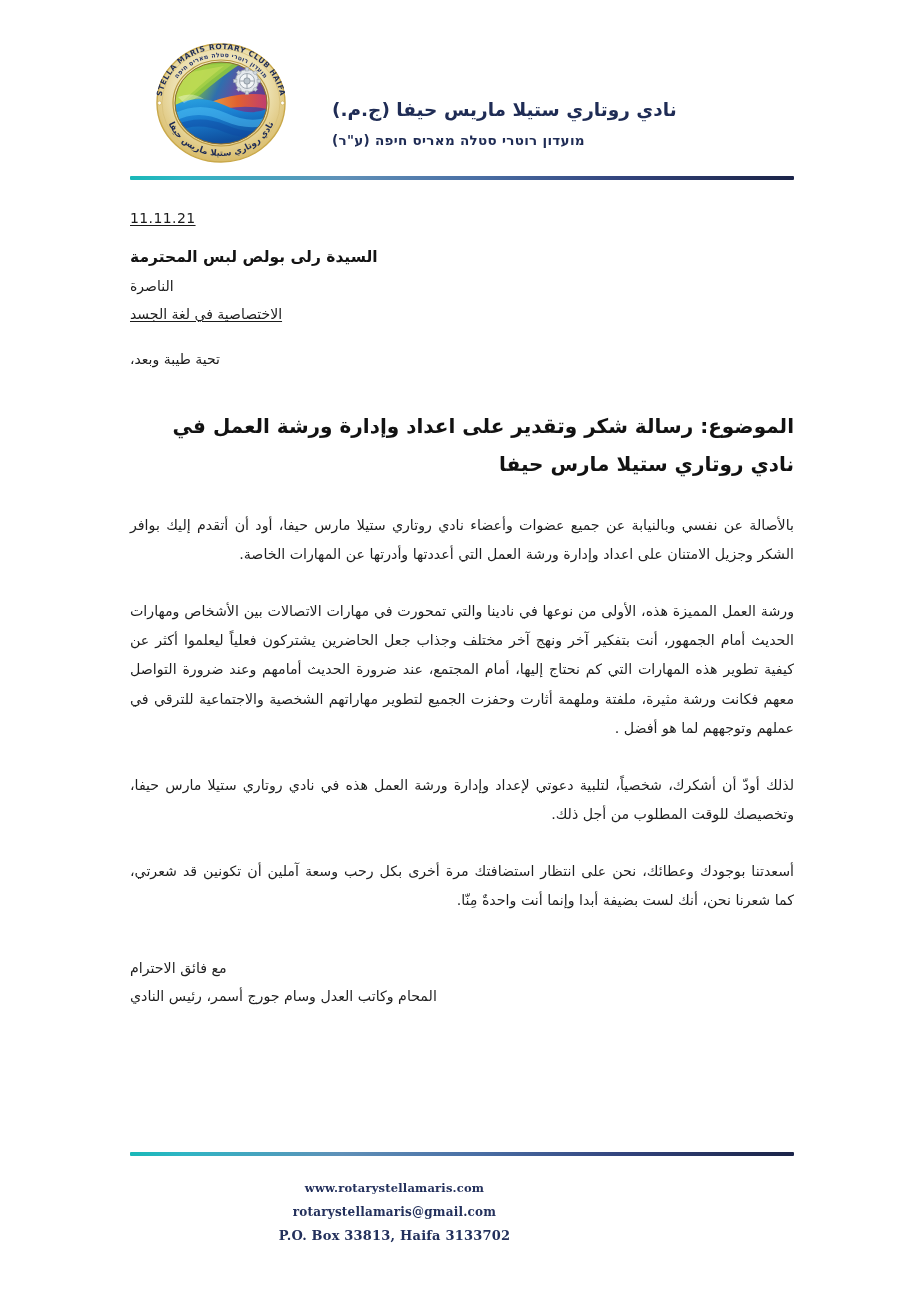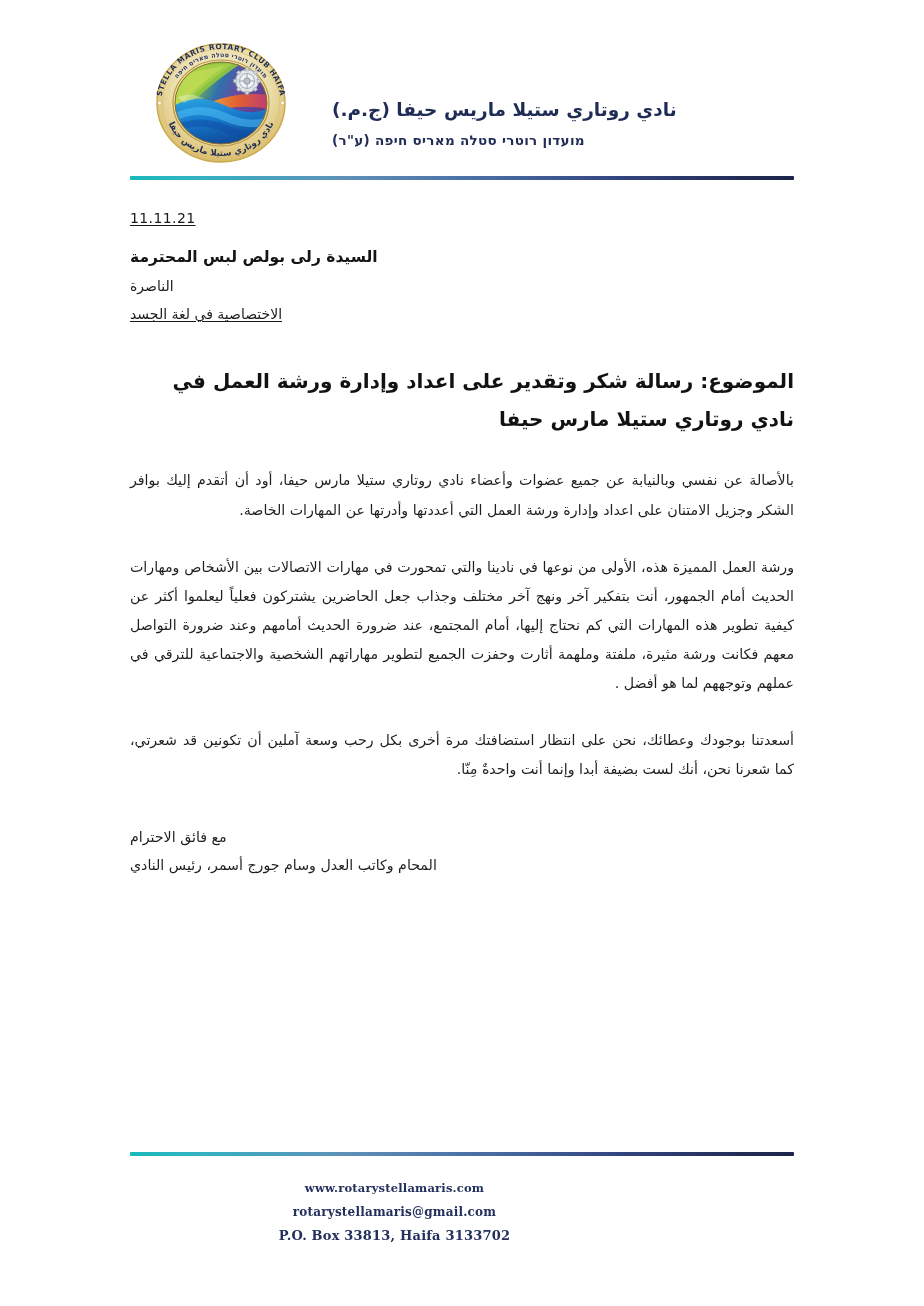--- a/index.html
+++ b/index.html
@@ -304,25 +304,27 @@
     <div>
       <span class="date">11.11.21</span>
     </div>
 
     <div class="addressee rtl">
       <div class="addr-name">السيدة رلى بولص لبس المحترمة</div>
       <div class="addr-line">الناصرة</div>
       <div class="addr-line underlined">الاختصاصية في لغة الجسد</div>
     </div>
 
+    <div class="greeting rtl">تحية طيبة وبعد،</div>
 
     <div class="subject rtl">الموضوع: رسالة شكر وتقدير على اعداد وإدارة ورشة العمل في نادي روتاري ستيلا مارس حيفا</div>
 
     <div class="para rtl">بالأصالة عن نفسي وبالنيابة عن جميع عضوات وأعضاء نادي روتاري ستيلا مارس حيفا، أود أن أتقدم إليك بوافر الشكر وجزيل الامتنان على اعداد وإدارة ورشة العمل التي أعددتها وأدرتها عن المهارات الخاصة.</div>
     <div class="para rtl">ورشة العمل المميزة هذه، الأولى من نوعها في نادينا والتي تمحورت في مهارات الاتصالات بين الأشخاص ومهارات الحديث أمام الجمهور، أنت بتفكير آخر ونهج آخر مختلف وجذاب جعل الحاضرين يشتركون فعلياً ليعلموا أكثر عن كيفية تطوير هذه المهارات التي كم نحتاج إليها، أمام المجتمع، عند ضرورة الحديث أمامهم وعند ضرورة التواصل معهم فكانت ورشة مثيرة، ملفتة وملهمة أثارت وحفزت الجميع لتطوير مهاراتهم الشخصية والاجتماعية للترقي في عملهم وتوجههم لما هو أفضل .</div>
+    <div class="para rtl">لذلك أودّ أن أشكرك، شخصياً، لتلبية دعوتي لإعداد وإدارة ورشة العمل هذه في نادي روتاري ستيلا مارس حيفا، وتخصيصك للوقت المطلوب من أجل ذلك.</div>
     <div class="para rtl">أسعدتنا بوجودك وعطائك، نحن على انتظار استضافتك مرة أخرى بكل رحب وسعة آملين أن تكونين قد شعرتي، كما شعرنا نحن، أنك لست بضيفة أبدا وإنما أنت واحدةٌ مِنّا.</div>
 
     <div class="closing rtl">
       <div class="closing-line">مع فائق الاحترام</div>
       <div class="closing-line">المحام وكاتب العدل وسام جورج أسمر، رئيس النادي</div>
     </div>
 
   </div>
 
   <div class="divider divider-bottom"></div>

